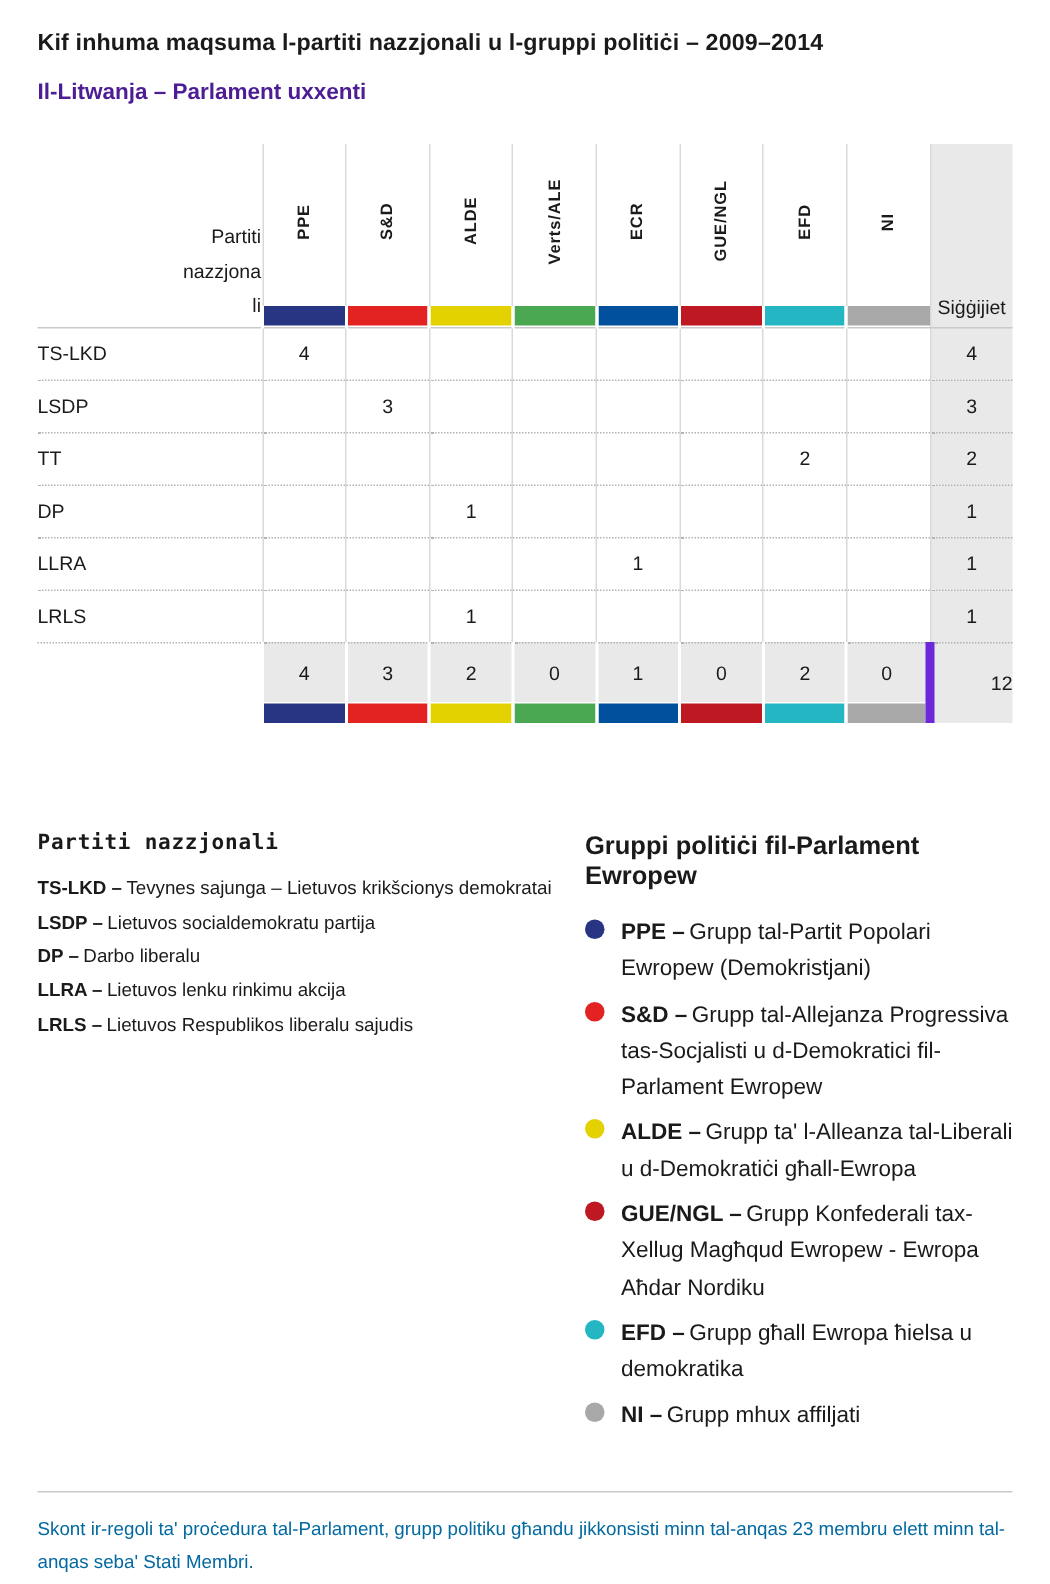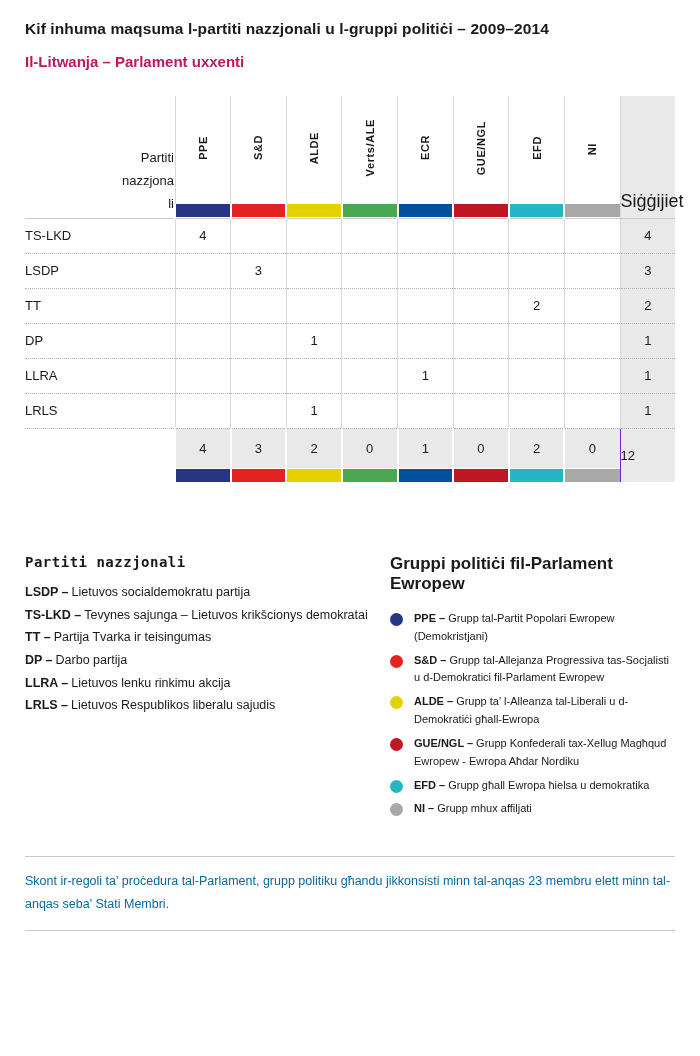--- a/index.html
+++ b/index.html
@@ -6,21 +6,21 @@
   html, body { background: #fff; }
   body {
     width: 700px; height: 1056px; overflow: hidden;
     font-family: "Liberation Sans", sans-serif;
     color: #1a1a1a;
   }
   .page { padding: 20px 25px 0 25px; }
 
   
   .title { font-size: 15.5px; font-weight: bold; letter-spacing: .1px; margin-bottom: 15px; }
-  .subtitle { font-size: 15px; color: #be185d; margin-bottom: 26px; }
+  .subtitle { font-size: 15px; color: #4c1d95; margin-bottom: 26px; }
 
   
   table.matrix { border-collapse: collapse; table-layout: fixed; width: 650px; }
   table.matrix td, table.matrix th { font-weight: normal; }
 
   th.corner-cell {
     vertical-align: bottom; text-align: right;
     font-weight: bold; font-size: 13px; line-height: 1.75;
     white-space: pre-line; padding-bottom: 2px;
     border-bottom: 1px solid #c9c9c9;
@@ -30,21 +30,21 @@
     border-left: 1px solid #d9d9d9;
   }
   th.group-head .vlabel {
     display: inline-block;
     writing-mode: vertical-rl; transform: rotate(180deg);
     font-weight: bold; font-size: 11px; letter-spacing: .6px;
     white-space: nowrap;
   }
   th.seats-head {
     background: #e9e9e9; vertical-align: bottom; text-align: center;
-    font-weight: bold; font-size: 18px; padding-bottom: 6px;
+    font-weight: bold; font-size: 13px; padding-bottom: 6px;
     border-left: 1px solid #d9d9d9; border-bottom: 1px solid #c9c9c9;
   }
   tr.bar-row td { height: 14px; padding: 0; border-left: 2px solid #fff; border-bottom: 1px solid #c9c9c9; }
   tr.bar-row td .bar { height: 13px; width: 100%; }
   tr.bar-row-bottom td { height: 14px; padding: 0; border-left: 2px solid #fff; border-bottom: 0; }
   tr.bar-row-bottom td .bar { height: 13px; width: 100%; }
 
   tr.body-row td { height: 35px; font-size: 13px; border-bottom: 1px dotted #b3b3b3; }
   td.party-cell { font-weight: bold; text-align: left; }
   td.val-cell { text-align: center; border-left: 1px solid #d9d9d9; }
@@ -52,42 +52,42 @@
     background: #e9e9e9; text-align: center; font-weight: bold;
     border-left: 1px solid #d9d9d9;
   }
   tr.totals-row td { height: 40px; font-size: 13px; }
   td.total-cell {
     background: #e9e9e9; text-align: center; font-weight: bold;
     border-left: 2px solid #fff;
   }
   td.blank-cell { background: #fff; }
   td.grand-total-cell {
-    background: #e9e9e9; text-align: left; font-weight: bold; font-size: 13px;
-    border-left: 1px solid #6d28d9;
+    background: #e9e9e9; text-align: right; font-weight: bold; font-size: 13px;
+    border-left: 6px solid #6d28d9;
   }
 
   
   .legends { display: flex; margin-top: 72px; justify-content: center; }
   .legend-parties { width: 365px; }
   .legend-parties h3 {
     font-family: "DejaVu Sans Mono", monospace;
     font-size: 14px; font-weight: bold; margin-bottom: 16px; letter-spacing: .5px;
   }
   .legend-parties .p-item { font-size: 12.5px; margin-bottom: 9.5px; line-height: 1.05; }
   .legend-parties .p-item b { margin-right: 3px; }
 
   .legend-groups { width: 285px; }
   .legend-groups h3 { font-size: 17px; font-weight: bold; margin-bottom: 16px; }
   .legend-groups .g-item { display: flex; margin-bottom: 6px; }
   .legend-groups .dot {
     flex: 0 0 13px; width: 13px; height: 13px; border-radius: 50%;
     margin-right: 11px; margin-top: 3px;
   }
-  .legend-groups .g-text { font-size: 11px; line-height: 1.62; }
+  .legend-groups .g-text { font-size: 15px; line-height: 1.62; }
   .legend-groups .g-text b { margin-right: 3px; }
 
   
   .note-block {
     margin-top: 32px;
     border-top: 1px solid #c9c9c9; border-bottom: 1px solid #c9c9c9;
     padding: 13px 0 15px 0;
   }
   .note-block p { font-size: 12.5px; line-height: 1.8; color: #0369a1; }
 </style>
@@ -268,24 +268,23 @@
       <td>
             <div class="bar" style="background-color: rgb(168, 168, 168);"></div>
           </td>
     </tr>
   </tbody>
     </table>
 
   <div class="legends">
     <div class="legend-parties">
       <h3>Partiti nazzjonali</h3>
+      <div class="p-item"><b>TS-LKD –</b><span>Tevynes sajunga – Lietuvos krikšcionys demokratai</span></div>
       <div class="p-item"><b>LSDP –</b><span>Lietuvos socialdemokratu partija</span></div>
-      <div class="p-item"><b>TS-LKD –</b><span>Tevynes sajunga – Lietuvos krikšcionys demokratai</span></div>
-      <div class="p-item"><b>TT –</b><span>Partija Tvarka ir teisingumas</span></div>
-      <div class="p-item"><b>DP –</b><span>Darbo partija</span></div>
+      <div class="p-item"><b>DP –</b><span>Darbo liberalu</span></div>
       <div class="p-item"><b>LLRA –</b><span>Lietuvos lenku rinkimu akcija</span></div>
       <div class="p-item"><b>LRLS –</b><span>Lietuvos Respublikos liberalu sajudis</span></div>
     </div>
 
     <div class="legend-groups">
       <h3>Gruppi politiċi fil-Parlament Ewropew</h3>
       <div class="g-item">
         <span class="dot" style="background-color: rgb(40, 53, 131);"></span>
         <span class="g-text"><b>PPE –</b><span>Grupp tal-Partit Popolari Ewropew (Demokristjani)</span></span>
       </div>

